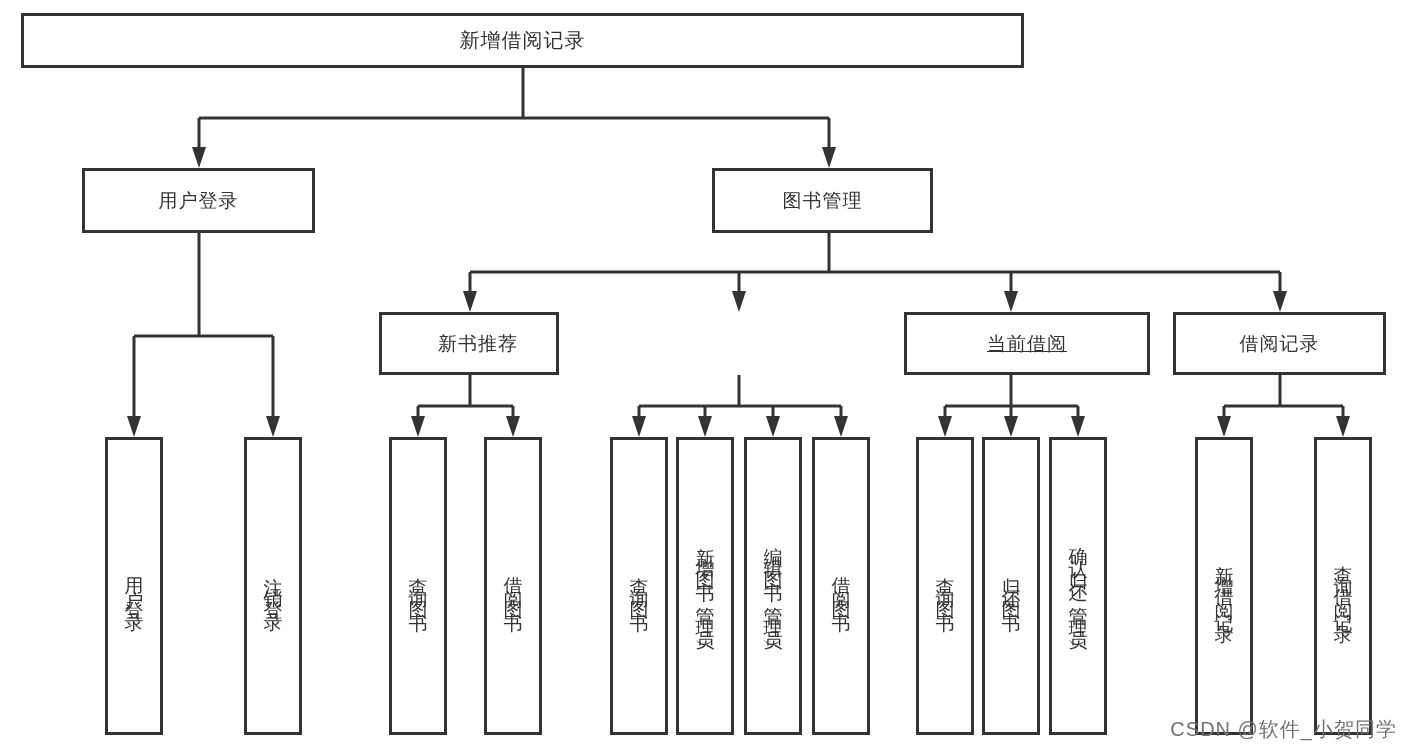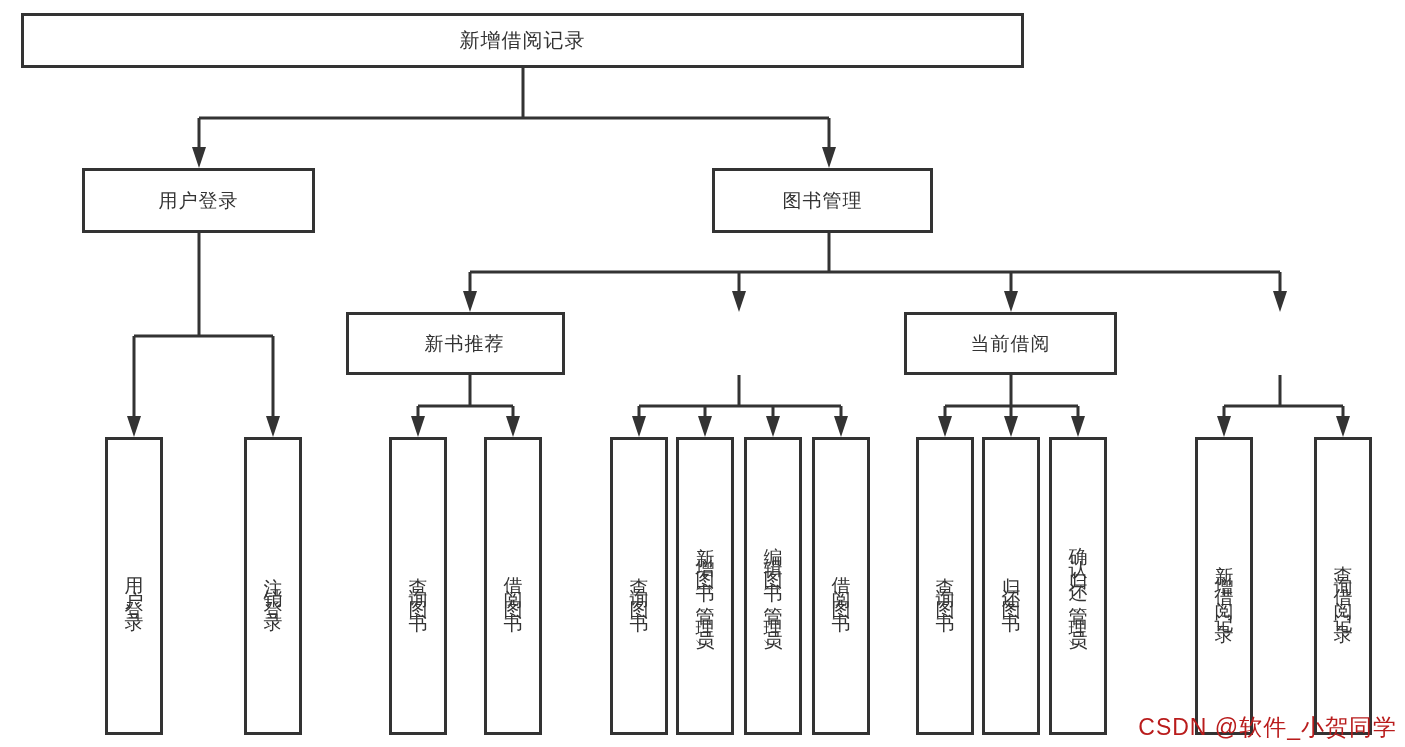--- a/index.html
+++ b/index.html
@@ -32,23 +32,23 @@
     color: #333333;
     font-size: 19px;
     letter-spacing: 1px;
     z-index: 1;
   }
   .root-box   { left: 21px;  top: 13px;  width: 1003px; height: 55px; font-size: 20px; }
   .l2-box     { top: 168px;  height: 65px; }
   .l2-user    { left: 82px;  width: 233px; }
   .l2-mgmt    { left: 712px; width: 221px; }
   .l3-box     { top: 312px;  height: 63px; }
-  .l3-newbook { left: 346px;  width: 219px; padding-left: 18px; }
+  .l3-newbook { left: 379px;  width: 180px; padding-left: 18px; }
   .l3-borrow  { left: 632px;  width: 213px; }
-  .l3-current { left: 904px;  width: 213px; }
+  .l3-current { left: 904px;  width: 246px; text-decoration: underline; }
   .l3-records { left: 1173px; width: 213px; }
   .leaf {
     top: 437px;
     width: 58px;
     height: 298px;
   }
   .vtext {
     writing-mode: vertical-rl;
     -webkit-writing-mode: vertical-rl;
     font-size: 19px;
@@ -66,22 +66,22 @@
   .leaf-8  { left: 812px; }
   .leaf-9  { left: 916px; }
   .leaf-10 { left: 982px; }
   .leaf-11 { left: 1049px; }
   .leaf-12 { left: 1195px; }
   .leaf-13 { left: 1314px; }
   .watermark {
     position: absolute;
     right: 8px;
     bottom: 4px;
-    font-size: 23px;
-    color: #b91c1c;
+    font-size: 20px;
+    color: #737373;
     letter-spacing: 1px;
     z-index: 2;
   }
 </style>
 </head>
 <body>
 
 <div id="canvas">
 
   <svg id="connectors" width="1405" height="747" viewBox="0 0 1405 747">
@@ -116,20 +116,21 @@
       M1336 416 L1350 416 L1343 437 Z"></path>
   </svg>
 
   <div class="box root-box">新增借阅记录</div>
 
   <div class="box l2-box l2-user">用户登录</div>
   <div class="box l2-box l2-mgmt">图书管理</div>
 
   <div class="box l3-box l3-newbook">新书推荐</div>
   <div class="box l3-box l3-current">当前借阅</div>
+  <div class="box l3-box l3-records">借阅记录</div>
 
   <div class="box leaf leaf-1">
     <span class="vtext">用户登录</span>
   </div>
   <div class="box leaf leaf-2">
     <span class="vtext">注销登录</span>
   </div>
   <div class="box leaf leaf-3">
     <span class="vtext">查询图书</span>
   </div>

